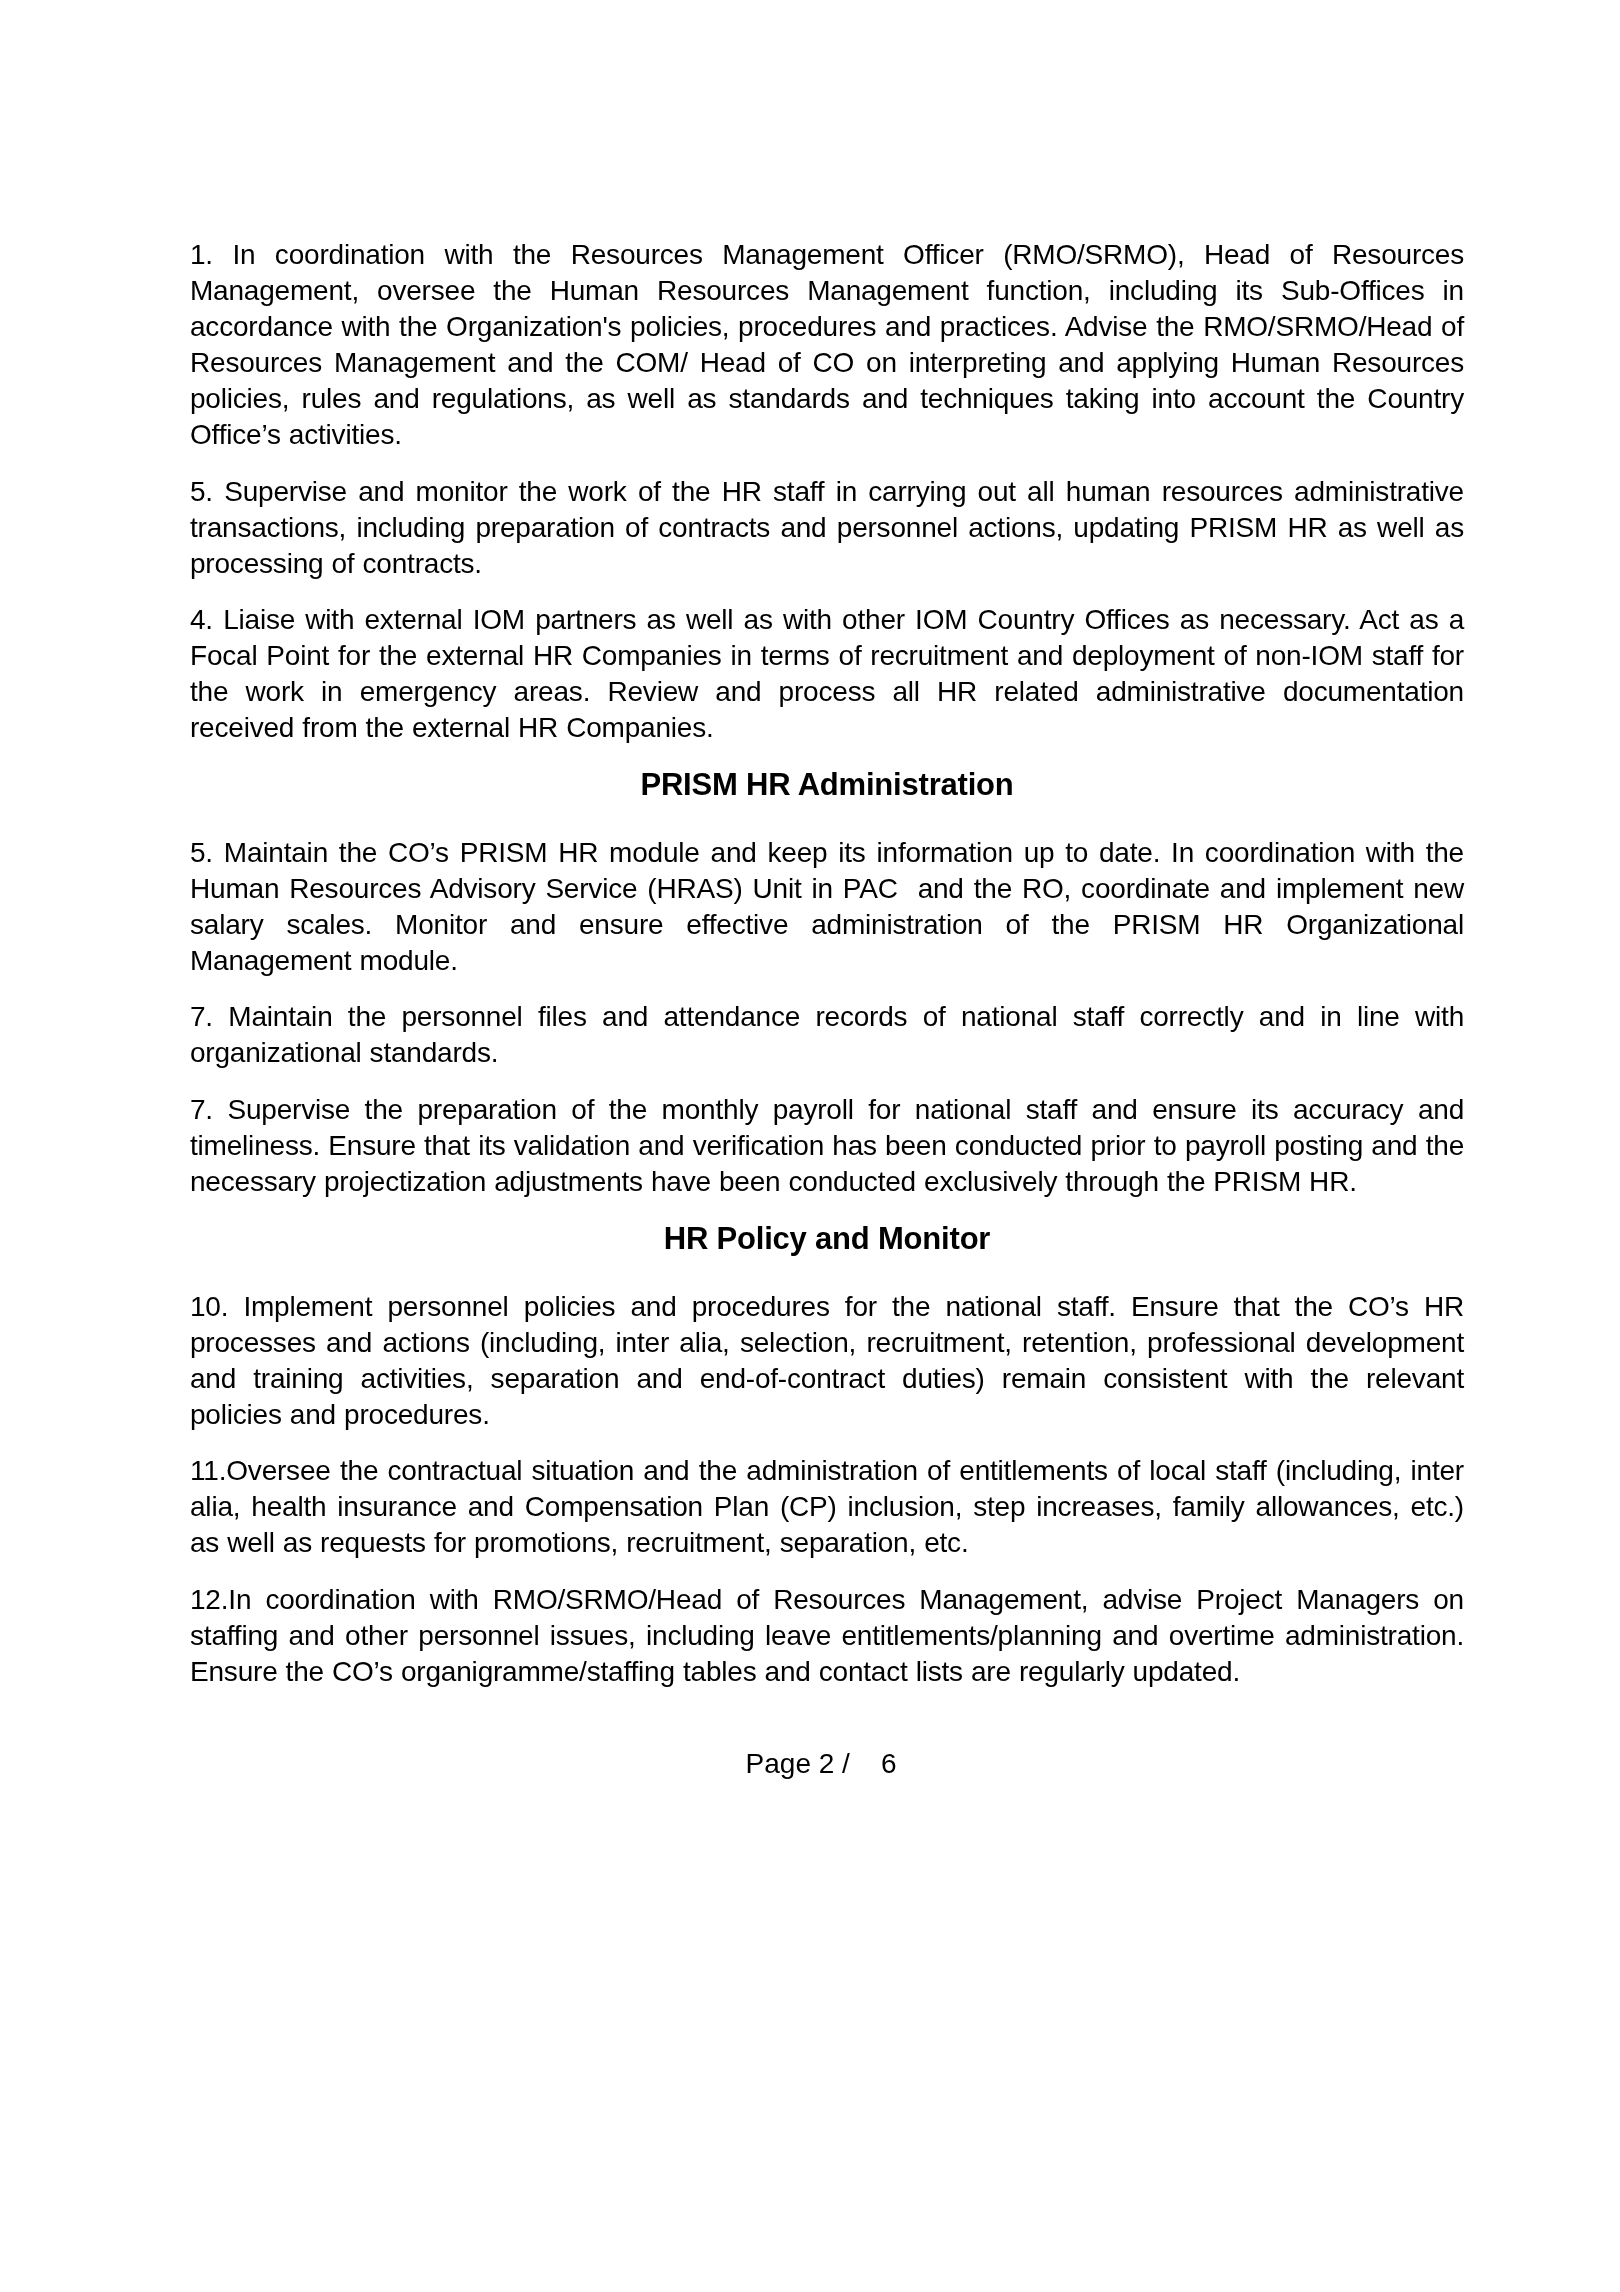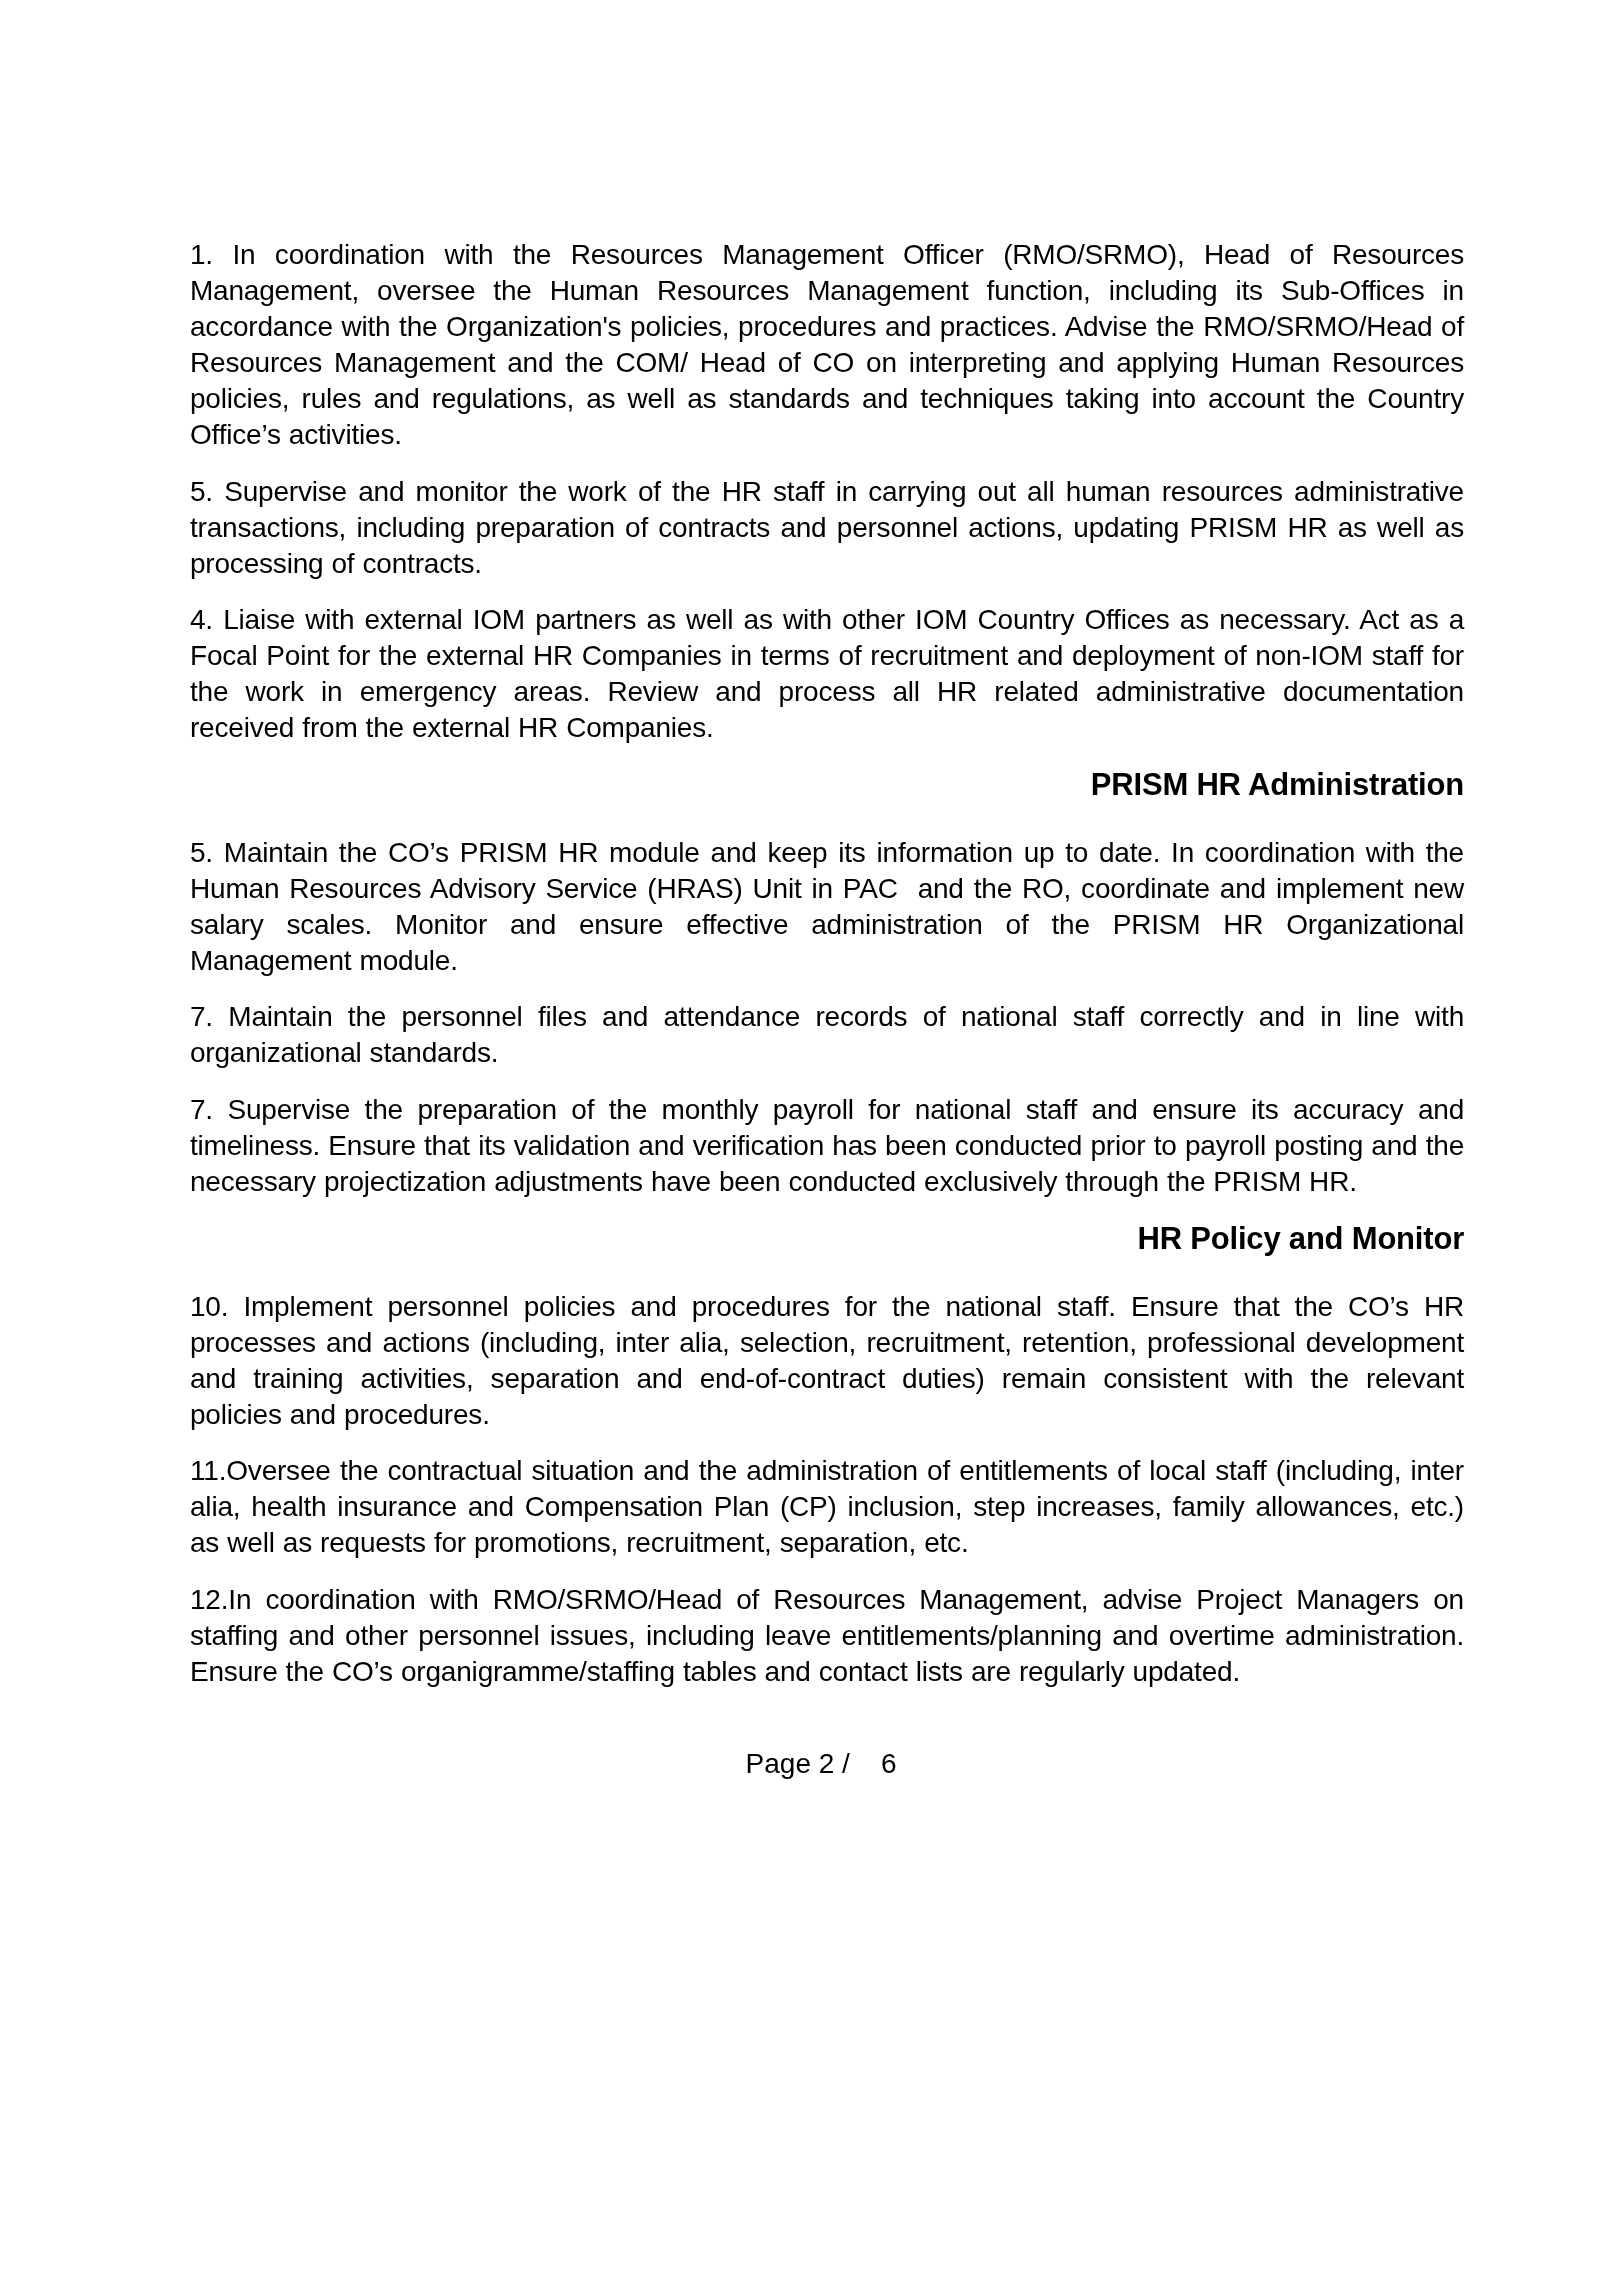--- a/index.html
+++ b/index.html
@@ -31,21 +31,21 @@
     word-spacing: 0.5px;
   }
   .page-content p.paragraph.justify-last {
     text-align-last: justify;
   }
   .page-content h2.heading {
     margin: 3.9px 0 32px 0;
     font-size: 31px;
     line-height: 36px;
     font-weight: bold;
-    text-align: right;
+    text-align: center;
     letter-spacing: -0.2px;
   }
   .page-footer {
     margin: 0;
     font-size: 28px;
     line-height: 36px;
     text-align: center;
     padding-right: 43px;
     white-space: pre;
   }

